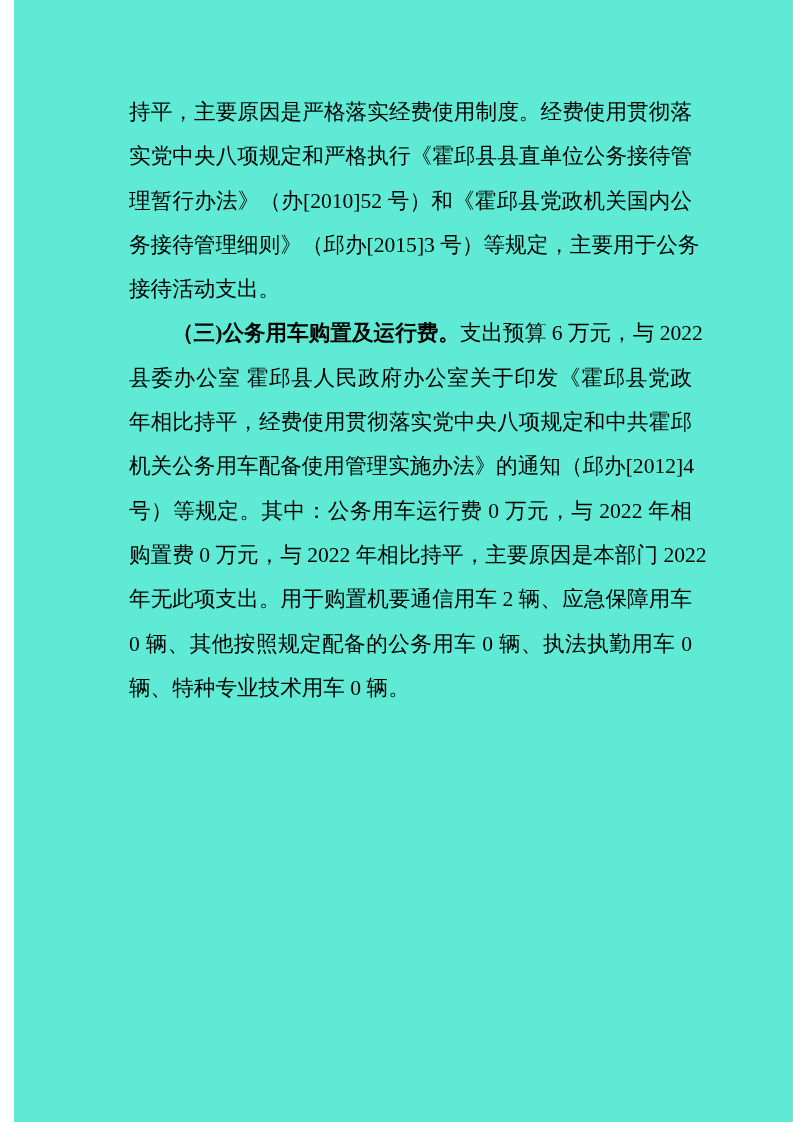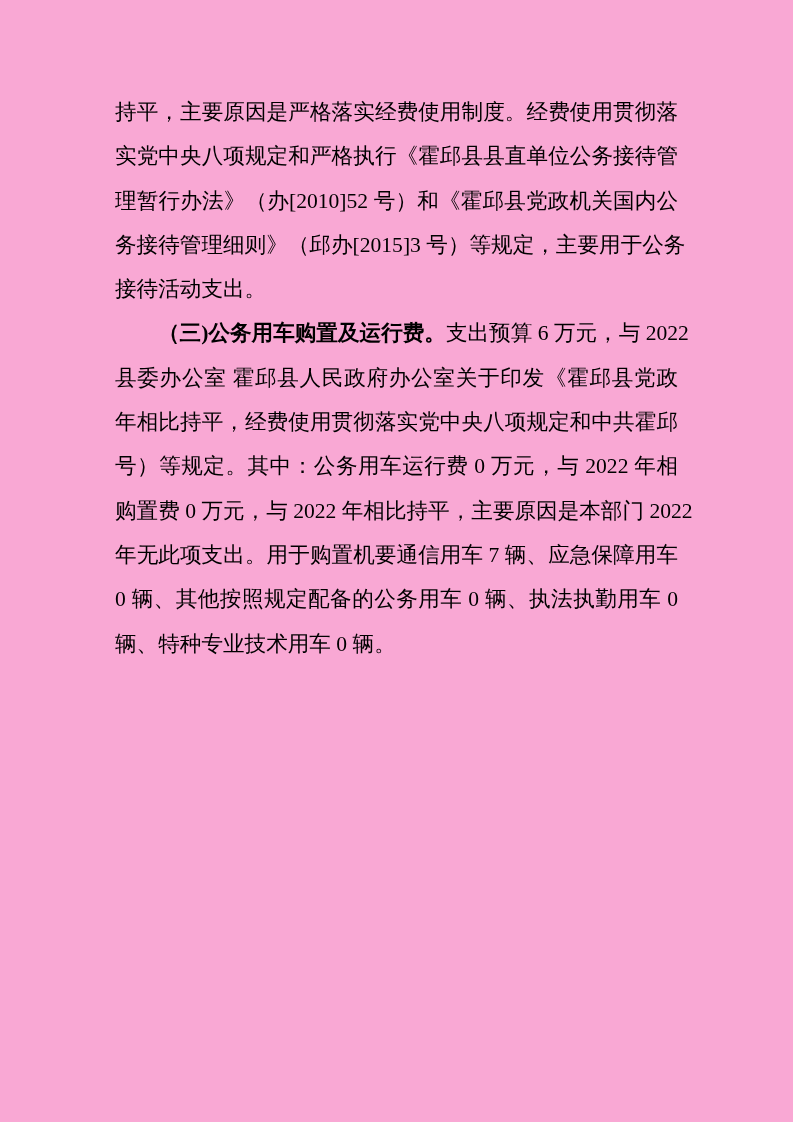--- a/index.html
+++ b/index.html
@@ -7,21 +7,22 @@
     width: 793px;
     height: 1122px;
     background: #ffffff;
     position: relative;
     overflow: hidden;
     font-family: "Liberation Serif", "DejaVu Serif", serif;
   }
   .page {
     position: absolute;
     inset: 0;
-    background: #f9a8d4;
+    background: #5eead4;
+    margin-left: 14px;
   }
   .text-block {
     position: absolute;
     left: 115px;
     top: 90px;
     width: 563px;
     color: #000000;
     font-size: 21.6px;
     line-height: 44.3px;
   }
@@ -50,20 +51,21 @@
         <div class="line"><span class="run">持平，主要原因是严格落实经费使用制度。经费使用贯彻落</span></div>
         <div class="line"><span class="run">实党中央八项规定和严格执行《霍邱县县直单位公务接待管</span></div>
         <div class="line"><span class="run">理暂行办法》（办[2010]52 号）和《霍邱县党政机关国内公</span></div>
         <div class="line"><span class="run">务接待管理细则》（邱办[2015]3 号）等规定，主要用于公务</span></div>
         <div class="line no-justify"><span class="run">接待活动支出。</span></div>
       </div>
       <div>
         <div class="line indent"><span class="run bold">（三)公务用车购置及运行费。</span><span class="run">支出预算 6 万元，与 2022</span></div>
         <div class="line"><span class="run">县委办公室 霍邱县人民政府办公室关于印发《霍邱县党政</span></div>
         <div class="line"><span class="run">年相比持平，经费使用贯彻落实党中央八项规定和中共霍邱</span></div>
+        <div class="line"><span class="run">机关公务用车配备使用管理实施办法》的通知（邱办[2012]4</span></div>
         <div class="line"><span class="run">号）等规定。其中：公务用车运行费 0 万元，与 2022 年相</span></div>
         <div class="line"><span class="run">购置费 0 万元，与 2022 年相比持平，主要原因是本部门 2022</span></div>
-        <div class="line"><span class="run">年无此项支出。用于购置机要通信用车 7 辆、应急保障用车</span></div>
+        <div class="line"><span class="run">年无此项支出。用于购置机要通信用车 2 辆、应急保障用车</span></div>
         <div class="line"><span class="run">0 辆、其他按照规定配备的公务用车 0 辆、执法执勤用车 0</span></div>
         <div class="line no-justify"><span class="run">辆、特种专业技术用车 0 辆。</span></div>
       </div>
     </div>
 </div>
 
 </body></html>

